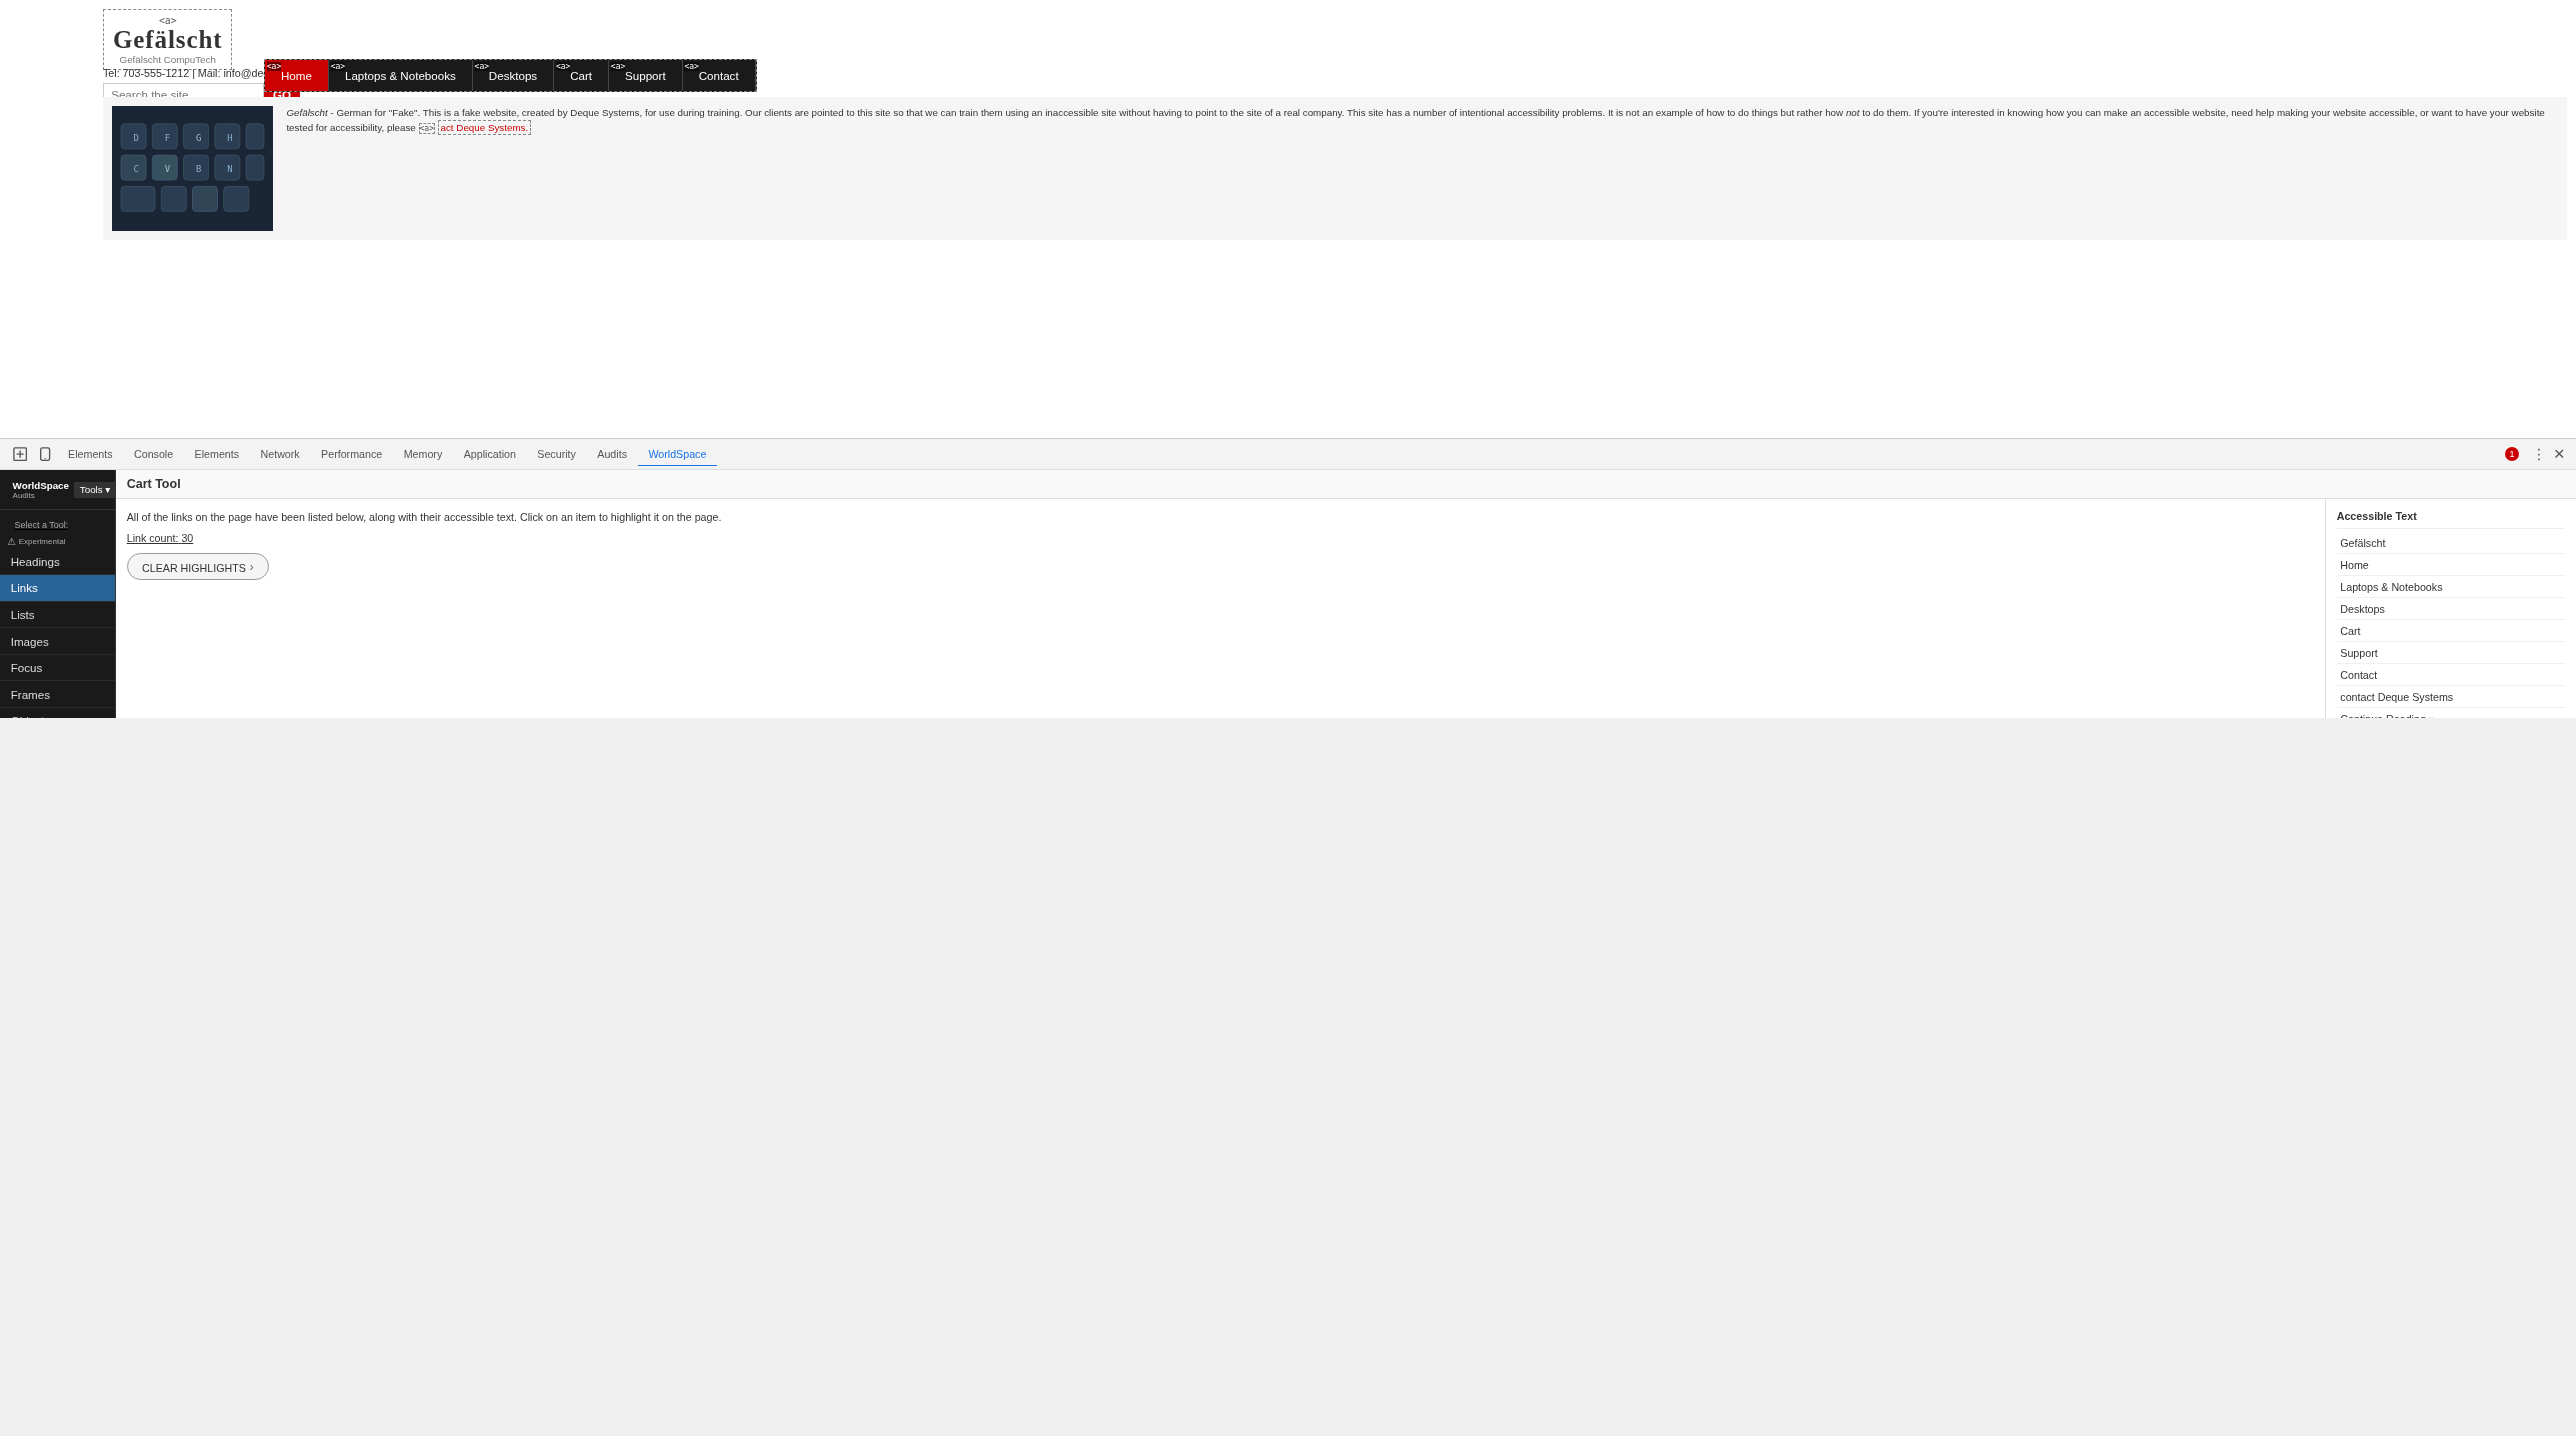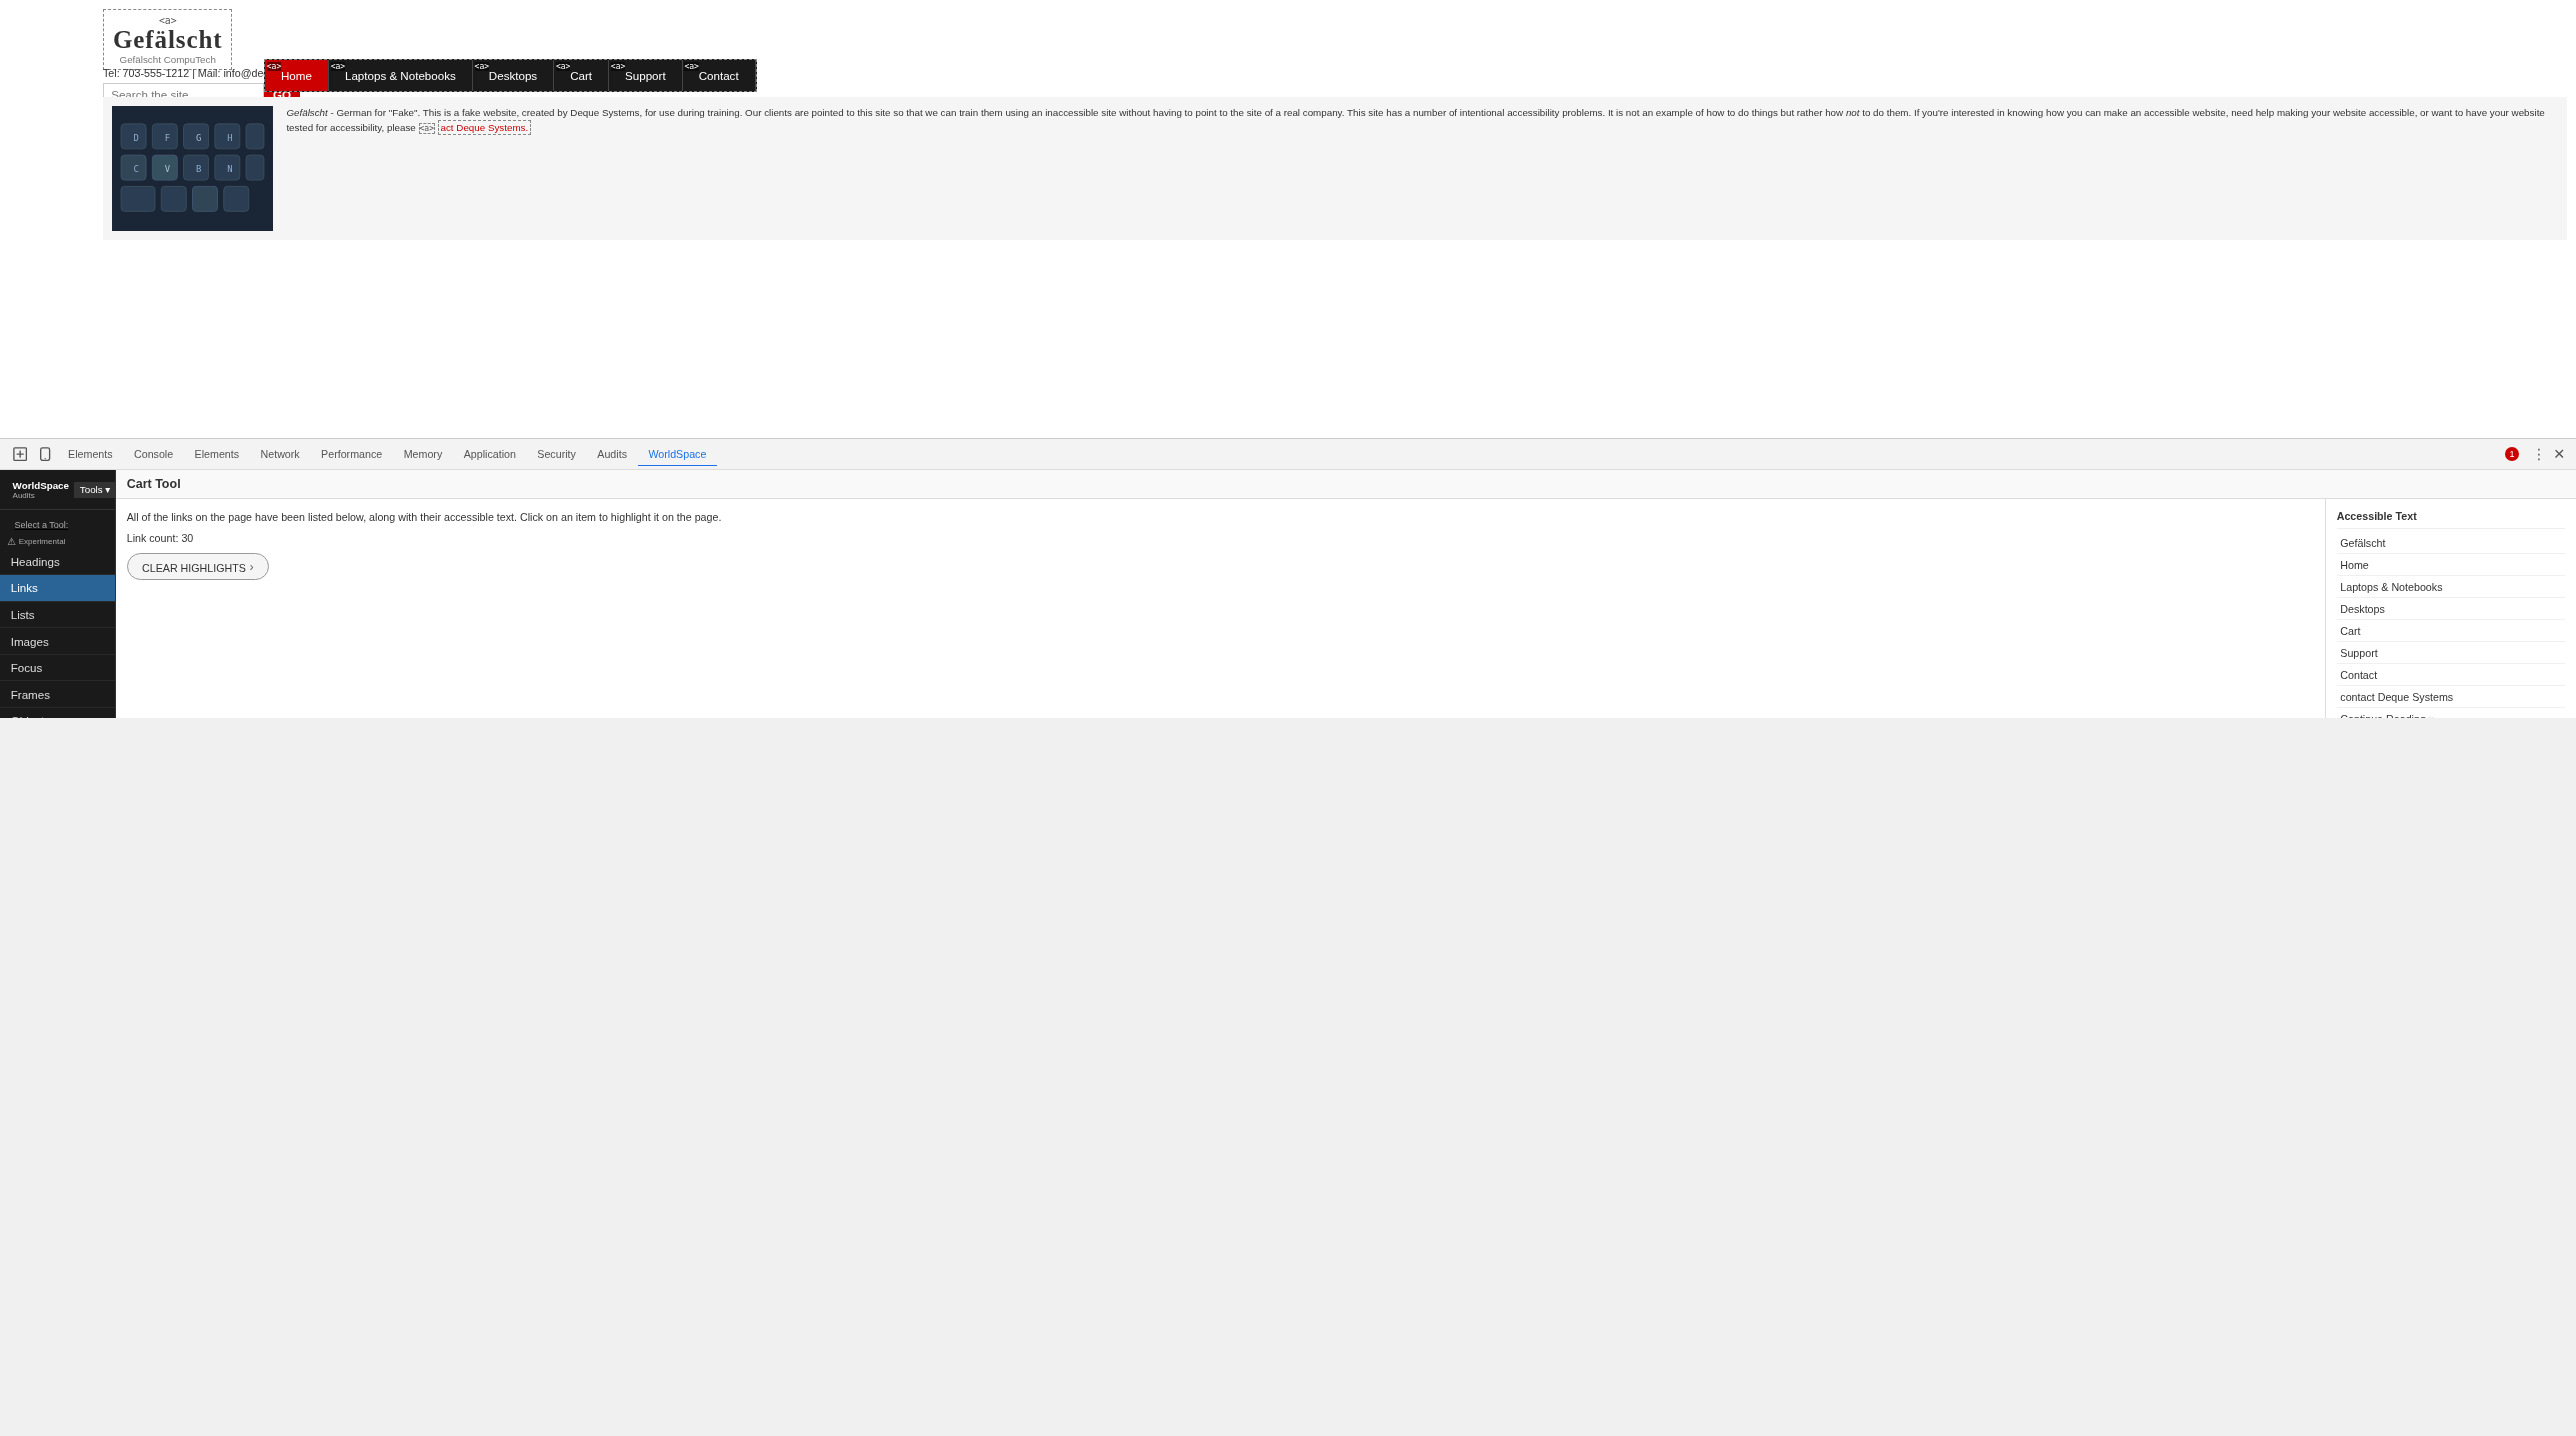--- a/index.html
+++ b/index.html
@@ -268,21 +268,21 @@
     
     .links-content {
       flex: 1; padding: 10.7px;
       font-size: 10.7px; color: #333;
       border-right: 0.9px solid #ddd;
     }
     .links-desc {
       font-size: 10.7px; color: #333; margin-bottom: 7.2px; line-height: 1.4;
     }
     .link-count {
-      font-size: 10.7px; color: #333; margin-bottom: 9px;
+      font-size: 10.7px; color: #333; margin-bottom: 9px; text-decoration: underline;
     }
     .clear-highlights-btn {
       border: 1.8px solid #999;
       border-radius: 18px;
       padding: 5.4px 14.3px;
       font-size: 10.7px; color: #333;
       background: #f5f5f5;
       cursor: pointer;
       display: inline-flex; align-items: flex-end; gap: 3.6px;
     }

